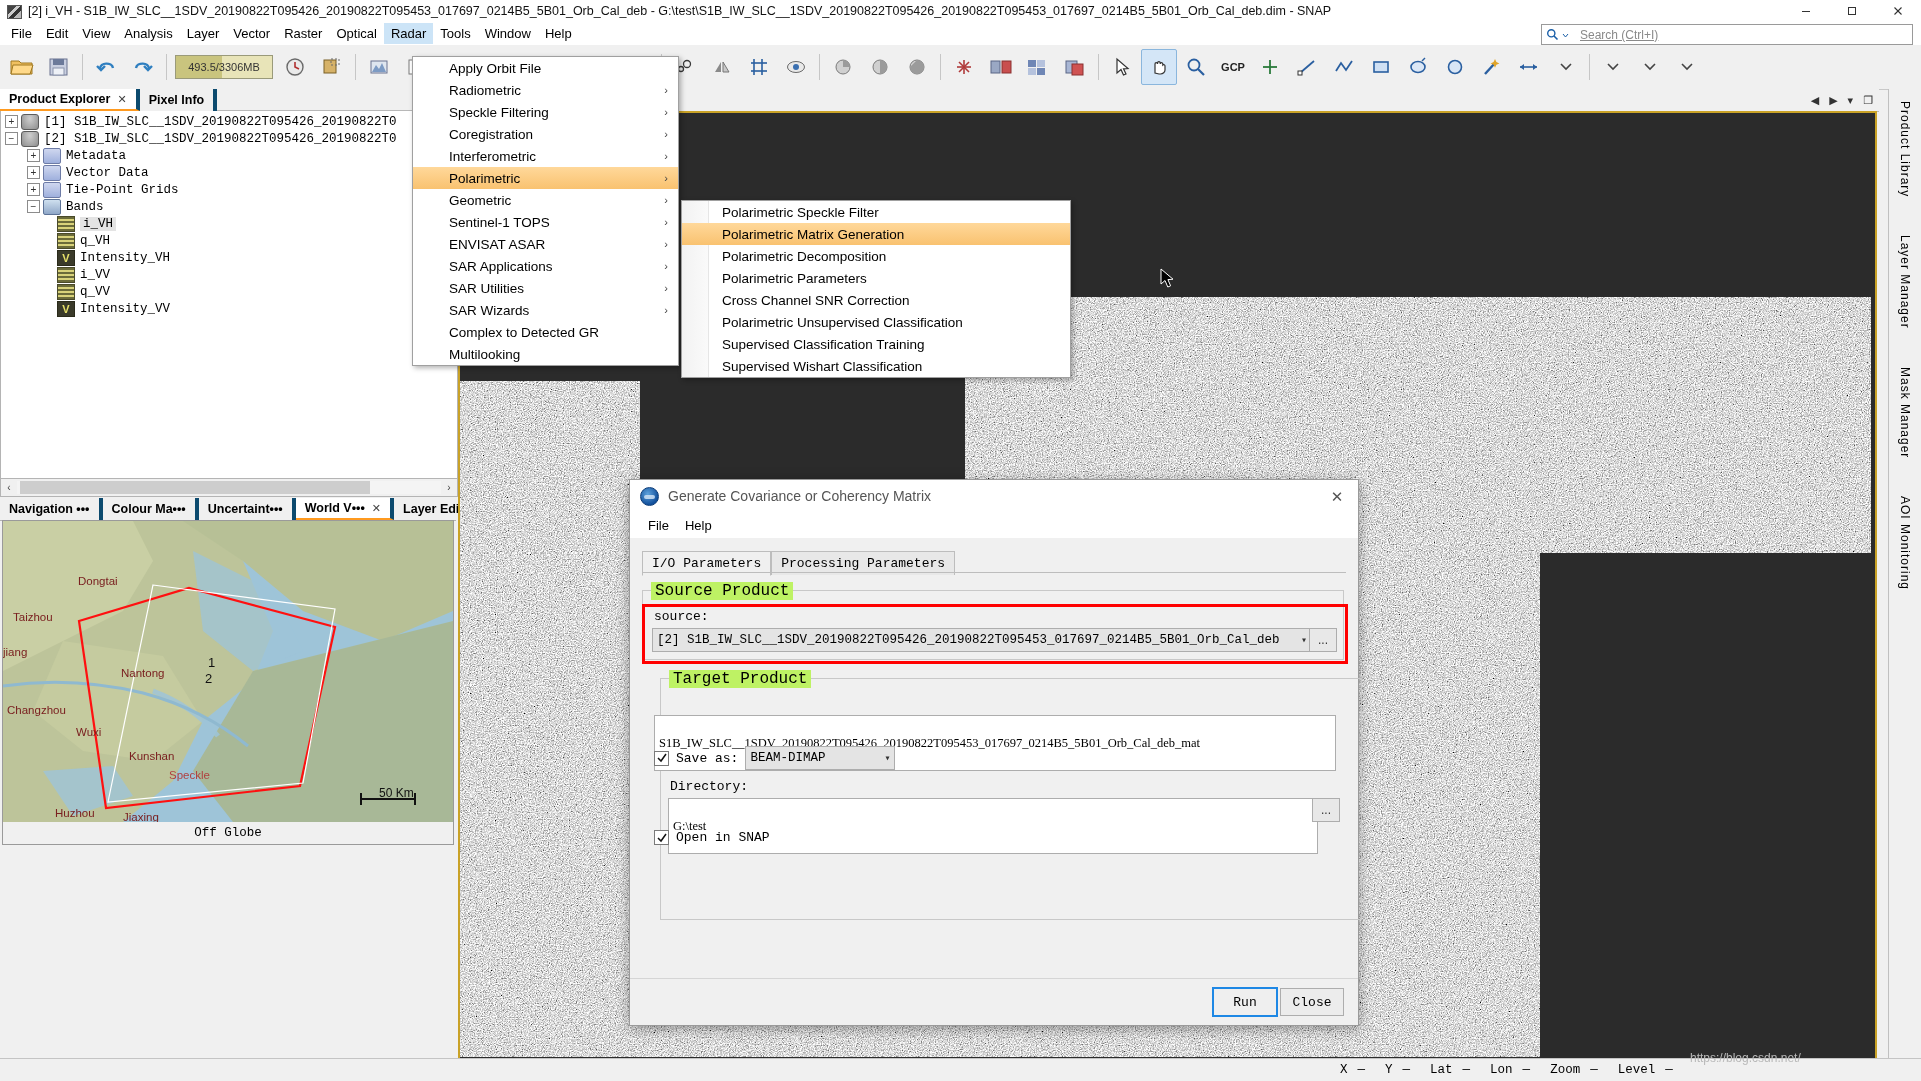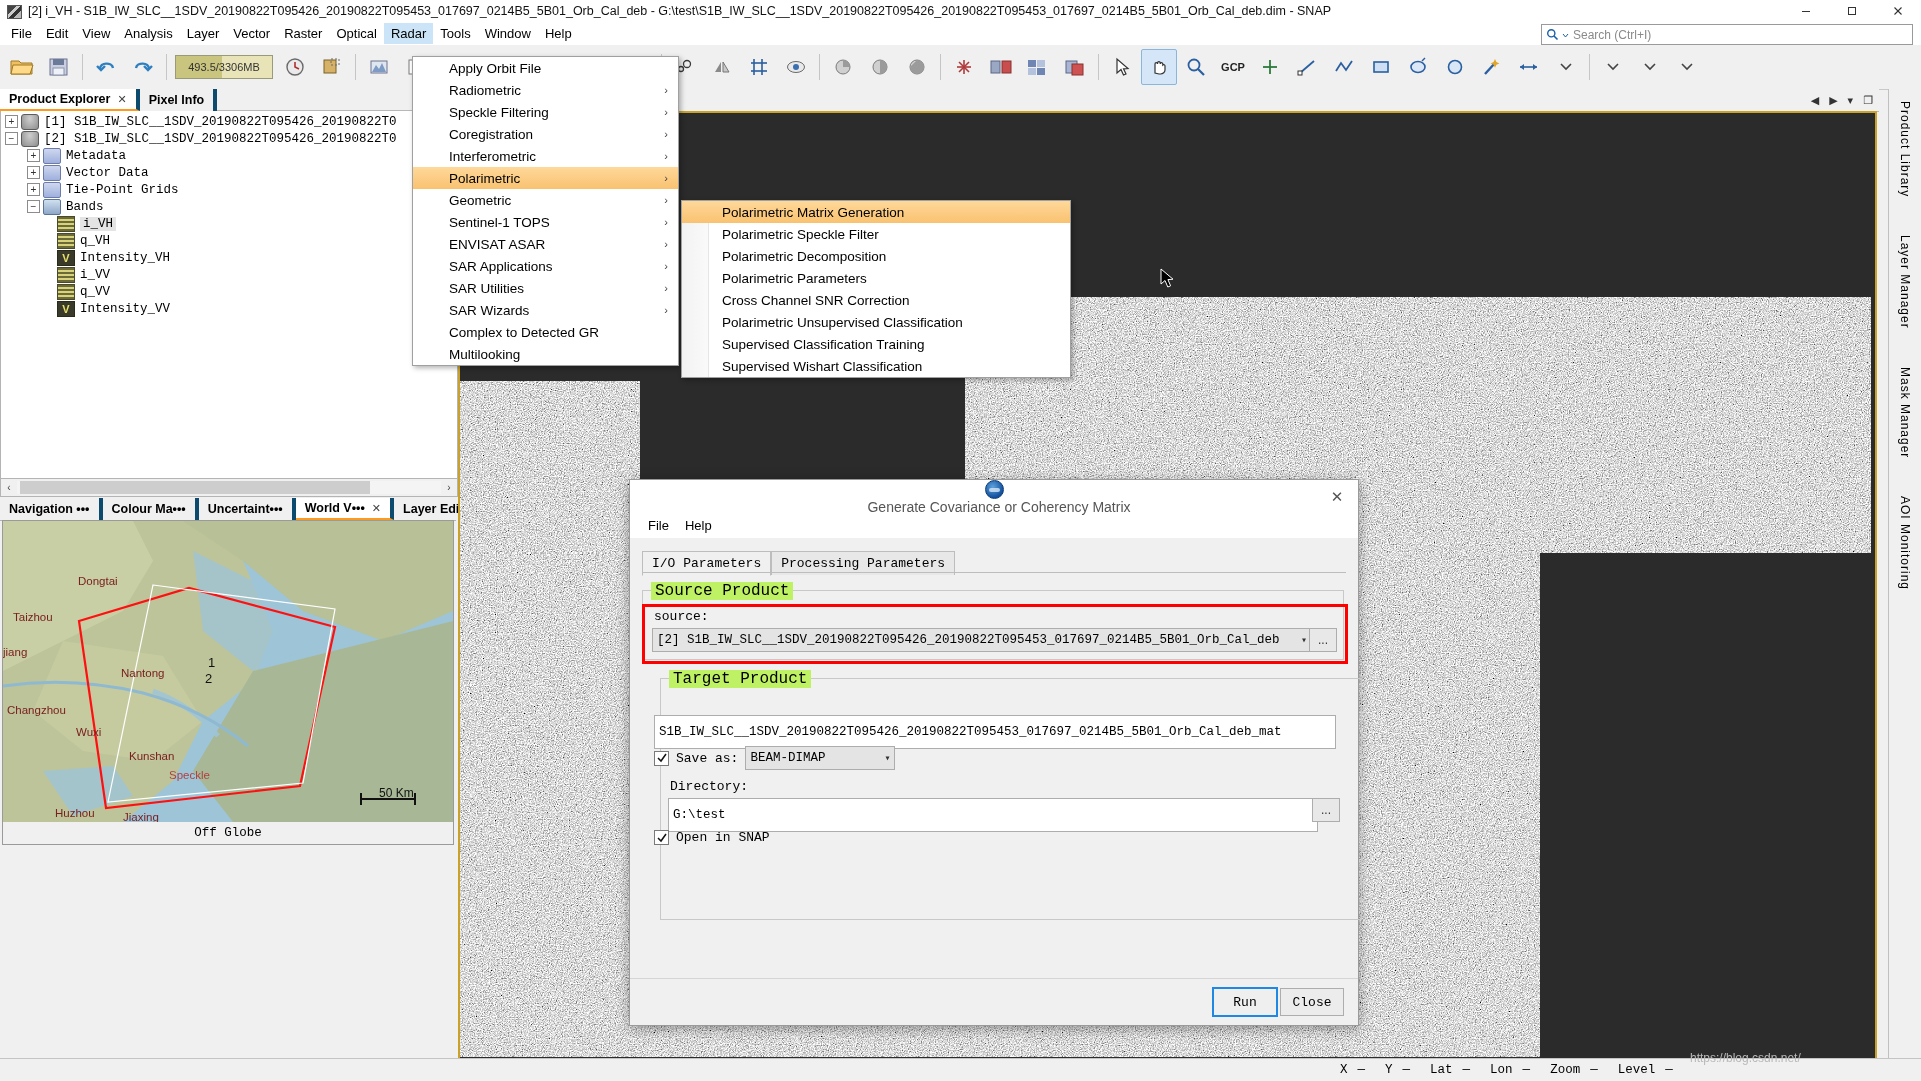--- a/index.html
+++ b/index.html
@@ -129,21 +129,21 @@
     font-size:13.5px;color:#000;white-space:nowrap;position:relative;cursor:default;}
   .pmi.hl{background:linear-gradient(#ffd89a,#f9c270);}
   .pmi .arrow{position:absolute;right:10px;font-size:11px;color:#444;}
   .popup.sub{background:#fff;}
   .popup.sub .gutter{position:absolute;left:0;top:0;bottom:0;width:26px;
     background:linear-gradient(90deg,#f2f2f2,#fafafa);border-right:1px solid #e6e6e6;}
 
   
   .dialog{position:absolute;left:629px;top:479px;width:728px;height:545px;
     background:#f0f0f0;border:1px solid #9a9a9a;box-shadow:0 3px 12px rgba(0,0,0,0.35);z-index:80;}
-  .dlg-title{height:32px;background:#fff;display:flex;align-items:center;padding-left:10px;flex-direction:column;}
+  .dlg-title{height:32px;background:#fff;display:flex;align-items:center;padding-left:10px;}
   .dlg-logo{width:17px;height:17px;border-radius:50%;
     background:radial-gradient(circle at 40% 35%,#5fa3dd,#12509c 70%);border:1px solid #0c3c78;
     margin-right:9px;position:relative;flex:0 0 auto;}
   .dlg-logo:after{content:"";position:absolute;left:3px;top:7px;width:11px;height:4px;
     background:#cfe2f5;border-radius:2px;opacity:.85;}
   .dlg-titletext{font-size:14px;color:#555;}
   .dlg-close{position:absolute;right:10px;top:6px;width:22px;height:22px;display:flex;
     align-items:center;justify-content:center;color:#555;font-size:15px;}
   .dlg-menu{height:26px;background:#fff;display:flex;align-items:center;padding-left:10px;gap:0;
     border-bottom:1px solid #dcdcdc;}
@@ -158,21 +158,21 @@
   .group > .gt{position:absolute;left:8px;top:-9px;background:#bef264;padding:0 4px;
     font-size:16px;font-family:"Liberation Mono",monospace;color:#000;}
   .redbox{position:absolute;border:3px solid #ff0000;}
   .flabel{font-size:13px;font-family:"Liberation Mono",monospace;color:#000;}
   .combo{height:22px;background:#e4e4e4;border:1px solid #adadad;display:flex;align-items:center;
     padding:0 4px;font-size:12.5px;font-family:"Liberation Mono",monospace;
     justify-content:space-between;overflow:hidden;white-space:nowrap;}
   .combo .cv{overflow:hidden;text-overflow:clip;}
   .combo .carr{margin-left:8px;color:#333;font-size:10px;flex:0 0 auto;}
   .txtin{height:22px;background:#fff;border:1px solid #adadad;display:flex;align-items:center;
-    padding:5px 4px;font-size:12.5px;font-family:Liberation Mono, monospace;overflow:hidden;white-space:nowrap;}
+    padding:16px 4px;font-size:12.5px;font-family:Liberation Serif, serif;overflow:hidden;white-space:nowrap;}
   .ellbtn{width:26px;height:22px;background:#e8e8e8;border:1px solid #adadad;display:flex;
     align-items:center;justify-content:center;font-size:12px;color:#333;}
   .chk{width:13px;height:13px;border:1px solid #7a7a7a;background:#fff;display:inline-flex;
     align-items:center;justify-content:center;flex:0 0 auto;}
   .chk svg{display:block;}
   .dlg-footer{position:absolute;left:0;right:0;bottom:0;height:46px;background:#f0f0f0;
     border-top:1px solid #d5d5d5;display:flex;align-items:center;justify-content:flex-end;gap:2px;padding-right:14px;}
   .dbtn{min-width:62px;height:26px;background:#ececec;border:1px solid #adadad;
     display:flex;align-items:center;justify-content:center;font-size:13px;
     font-family:"Liberation Mono",monospace;}
@@ -229,21 +229,21 @@
   <div class="searchbox">
     <div class="si">
       <svg width="13" height="13" viewBox="0 0 13 13">
           <circle cx="5.3" cy="5.3" r="3.6" fill="none" stroke="#1a5fa8" stroke-width="1.4"></circle>
           <line x1="8" y1="8" x2="11.5" y2="11.5" stroke="#1a5fa8" stroke-width="1.6"></line>
         </svg>
     </div>
     <div style="width:8px;"><svg width="7" height="7" viewBox="0 0 7 7">
           <path d="M1 2 L3.5 5 L6 2" fill="none" stroke="#1a5fa8" stroke-width="1"></path>
         </svg></div>
-    <div class="stext" style="margin-left:3px;">Search (Ctrl+I)</div>
+    <div class="stext" style="margin-left:10px;text-decoration:underline;">Search (Ctrl+I)</div>
   </div>
 
   <div class="toolbar">
     <div class="tbtn">
       <svg width="26" height="22" viewBox="0 0 26 22">
           <path d="M2 5 h8 l2 2 h11 v11 H2 Z" fill="#f0c060" stroke="#a07820"></path>
           <path d="M4 9 h20 l-3 9 H2 Z" fill="#ffd98a" stroke="#a07820"></path>
         </svg>
     </div>
     <div class="tbtn">
@@ -774,25 +774,25 @@
     <div class="pmi">
         <span>Complex to Detected GR</span>
       </div>
     <div class="pmi">
         <span>Multilooking</span>
       </div>
   </div>
 
   <div class="popup sub" style="left:681px;top:200px;width:388px;">
     <div class="gutter"></div>
+    <div class="pmi" style="padding-left:40px;">
+        <span>Polarimetric Speckle Filter</span>
+      </div>
     <div class="pmi hl" style="padding-left:40px;">
         <span>Polarimetric Matrix Generation</span>
-      </div>
-    <div class="pmi" style="padding-left:40px;">
-        <span>Polarimetric Speckle Filter</span>
       </div>
     <div class="pmi" style="padding-left:40px;">
         <span>Polarimetric Decomposition</span>
       </div>
     <div class="pmi" style="padding-left:40px;">
         <span>Polarimetric Parameters</span>
       </div>
     <div class="pmi" style="padding-left:40px;">
         <span>Cross Channel SNR Correction</span>
       </div>

